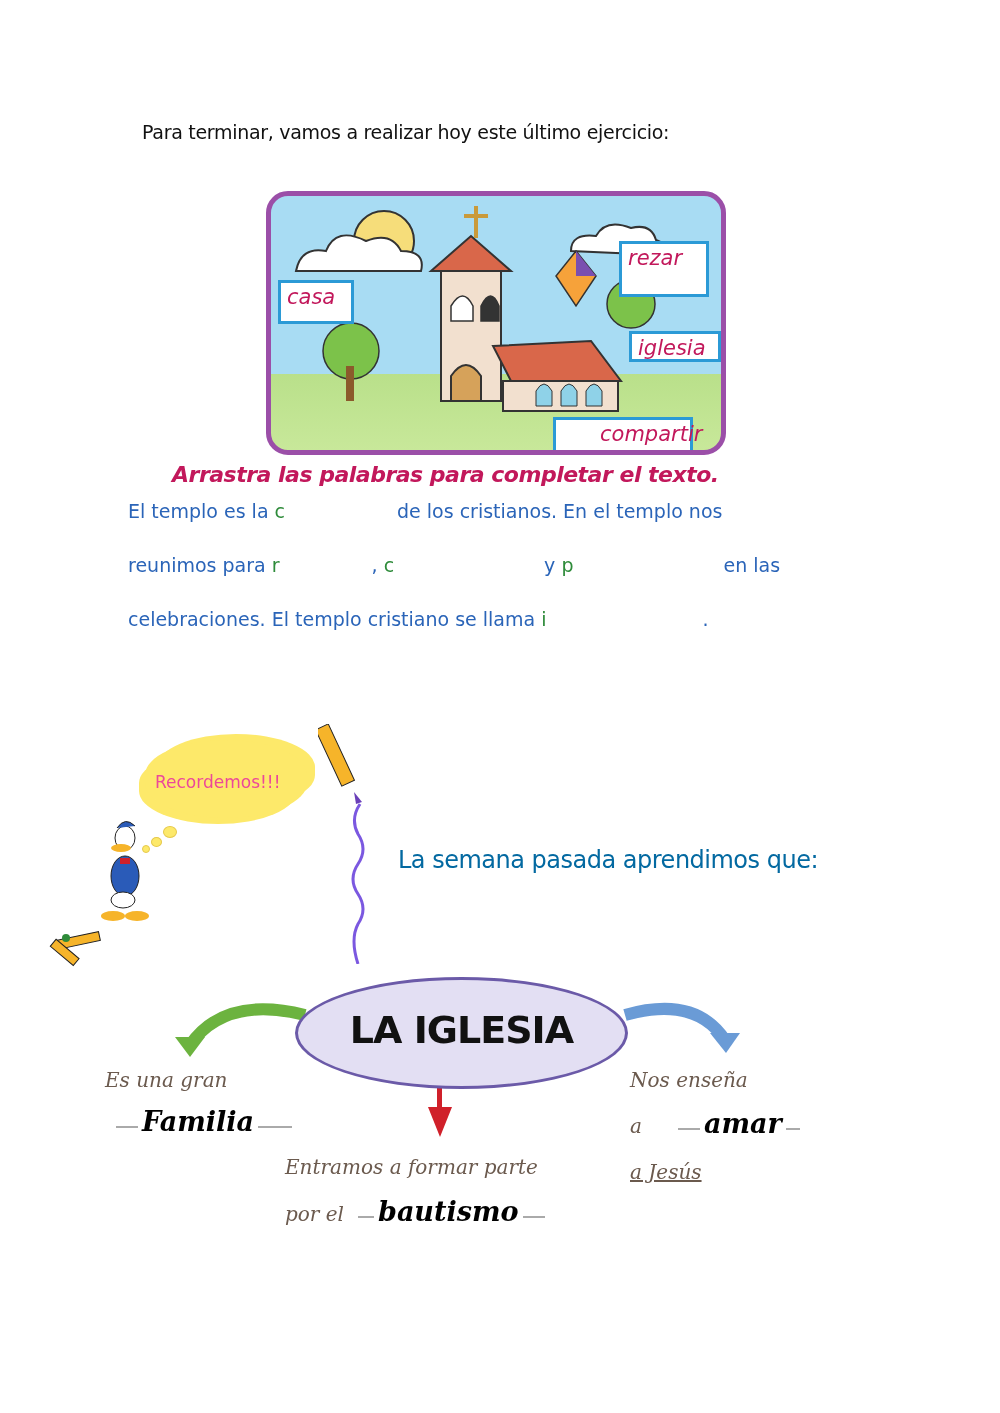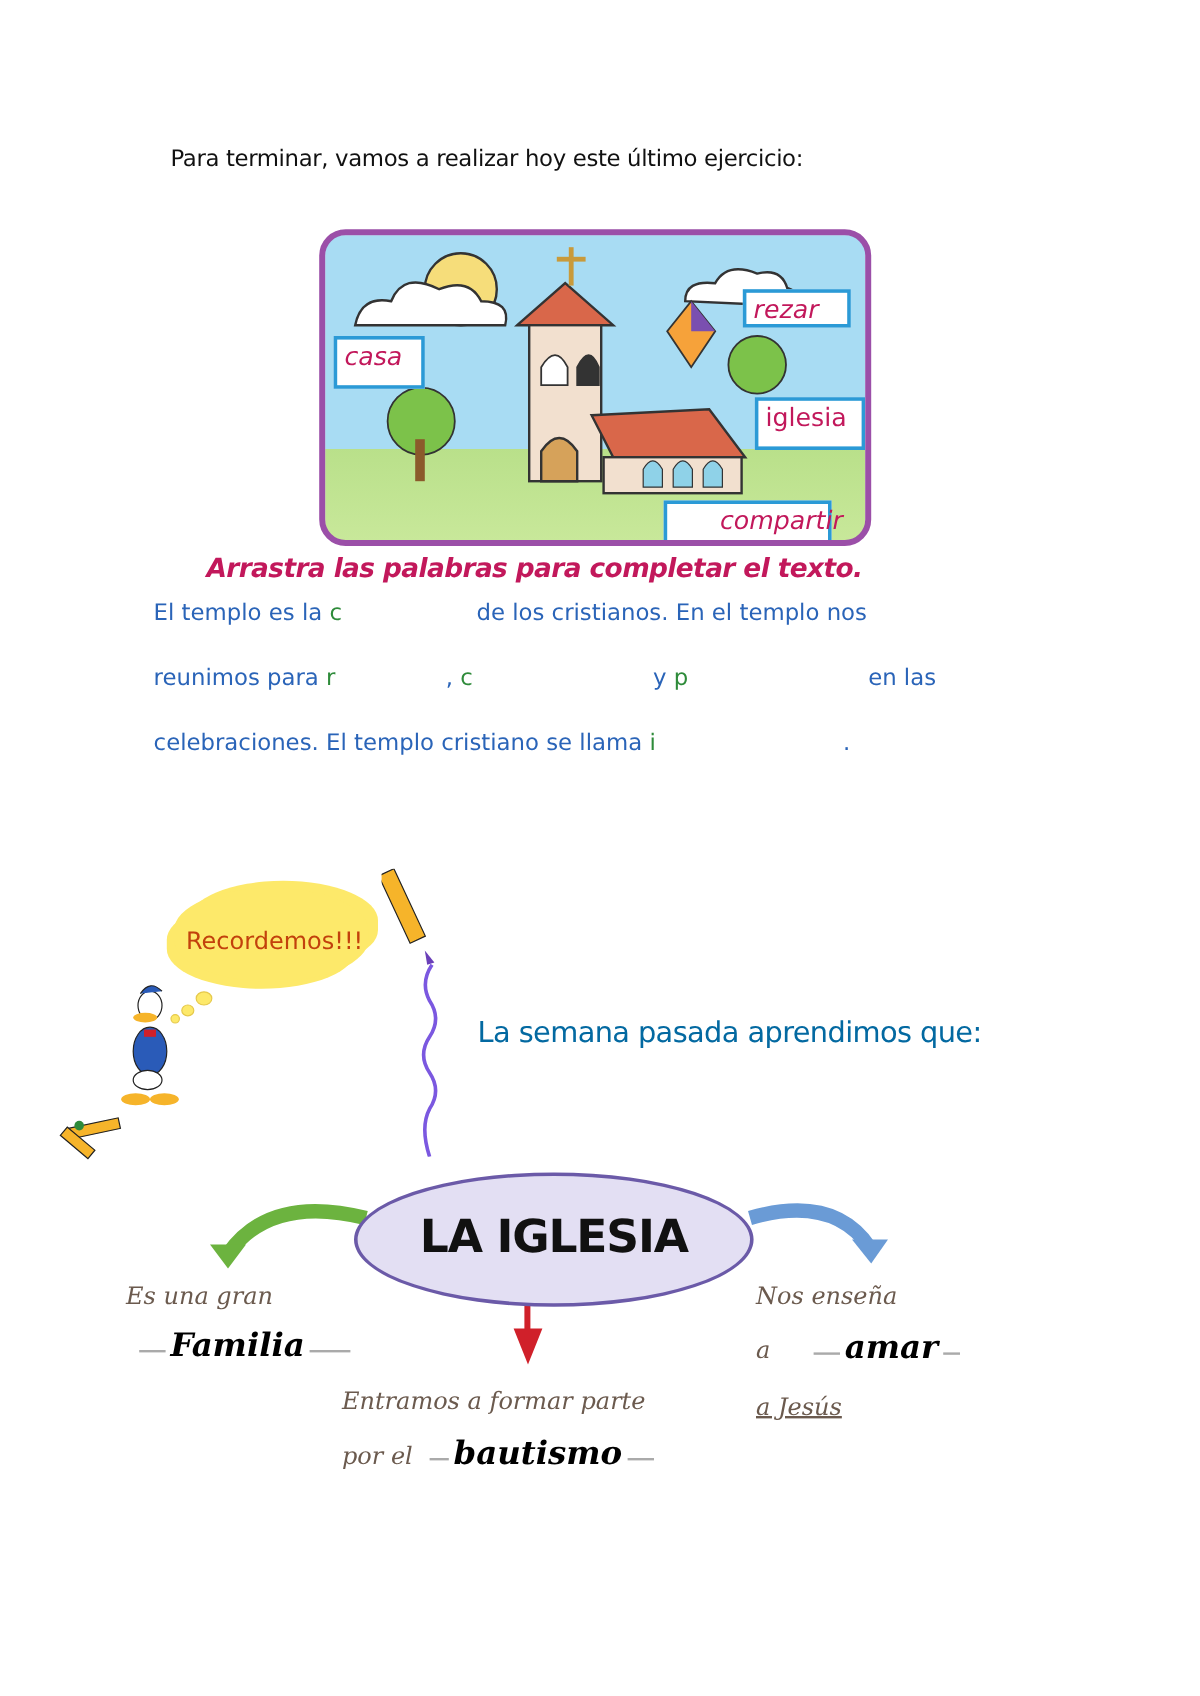--- a/index.html
+++ b/index.html
@@ -11,21 +11,21 @@
            background:linear-gradient(#a8dcf3 0%, #a8dcf3 70%, #b9e08a 70%, #c8e89a 100%); }
   .word-chip { position:absolute; background:#fff; border:3px solid #2b9ad6; color:#c2185b; font-style:italic; font-size:21px; font-family:"DejaVu Sans", sans-serif; padding:4px 6px; box-sizing:border-box; line-height:1; }
   .word-chip.upright { font-style:normal; }
 
   .instruction { left:172px; top:462px; font-size:22px; font-weight:bold; font-style:italic; color:#c2185b; font-family:"DejaVu Sans", sans-serif; letter-spacing:-0.5px; }
   .fill-line { left:128px; font-size:19px; color:#2a64b8; font-family:"DejaVu Sans", sans-serif; white-space:nowrap; }
   .fill-line .g { color:#2e8b3a; }
   .fill-line .blank { display:inline-block; }
 
   .bubble { left:145px; top:740px; width:162px; height:78px; background:#fde96a; border-radius:50%/45%; box-shadow: 10px -8px 0 -2px #fde96a, -8px 8px 0 -2px #fde96a; }
-  .bubble-text { left:155px; top:772px; font-size:20px; color:#c2410c; }
+  .bubble-text { left:155px; top:772px; font-size:17px; color:#ec4899; }
   .dot { background:#fde96a; border-radius:50%; border:1px solid #e6c94c; }
 
   .heading2 { left:398px; top:846px; font-size:24px; color:#0369a1; letter-spacing:-0.5px; }
 
   .ellipse { left:295px; top:977px; width:333px; height:112px; border:3px solid #6b5aa8; border-radius:50%; background:#e3dff3; box-sizing:border-box; }
   .ellipse-text { left:295px; top:1008px; width:333px; text-align:center; font-size:38px; font-weight:bold; color:#111; letter-spacing:-1px; }
 
   .script { font-family:"DejaVu Serif", serif; font-style:italic; color:#6b5a4e; font-size:20px; }
   .bold-word { font-family:"DejaVu Serif", serif; font-style:italic; font-weight:bold; color:#000000; font-size:27px; }
   .dash { display:inline-block; width:22px; height:2px; background:#aaa; vertical-align:middle; margin:0 4px; }
@@ -56,22 +56,22 @@
     <polygon points="222,150 320,145 350,185 240,185" fill="#d9674a" stroke="#333" stroke-width="2"></polygon>
     <rect x="232" y="185" width="115" height="30" fill="#f2e0cf" stroke="#333" stroke-width="2"></rect>
     <path d="M265 210 v-15 q8 -14 16 0 v15 z" fill="#8fd2e8" stroke="#333"></path>
     <path d="M290 210 v-15 q8 -14 16 0 v15 z" fill="#8fd2e8" stroke="#333"></path>
     <path d="M315 210 v-15 q8 -14 16 0 v15 z" fill="#8fd2e8" stroke="#333"></path>
 
     <polygon points="305,55 325,80 305,110 285,80" fill="#f6a23a" stroke="#333" stroke-width="1.5"></polygon>
     <polygon points="305,55 325,80 305,80" fill="#7a4fb0"></polygon>
   </svg>
   <div class="word-chip" style="left:7px;top:84px;width:76px;height:44px;">casa</div>
-  <div class="word-chip" style="left:348px;top:45px;width:90px;height:32px;">rezar</div>
-  <div class="word-chip upright" style="left:358px;top:135px;width:92px;height:44px;">iglesia</div>
+  <div class="word-chip" style="left:348px;top:45px;width:90px;height:56px;">rezar</div>
+  <div class="word-chip upright" style="left:358px;top:135px;width:92px;height:31px;font-style:italic;">iglesia</div>
   <div class="word-chip upright" style="left:282px;top:221px;width:140px;height:40px;font-style:italic;padding-left:44px;">compartir</div>
 </div>
 
 <div class="abs instruction">Arrastra las palabras para completar el texto.</div>
 
 <div class="abs fill-line" style="top:500px;text-align:center;">
   <span>El templo es la </span><span class="g">c</span><span class="blank" style="width:112px;"></span><span>de los cristianos.  En el templo nos</span>
 </div>
 <div class="abs fill-line" style="top:554px;">
   <span>reunimos para </span><span class="g">r</span><span class="blank" style="width:92px;"></span><span>, </span><span class="g">c</span><span class="blank" style="width:150px;"></span><span>y </span><span class="g">p</span><span class="blank" style="width:150px;"></span><span>en las</span>

